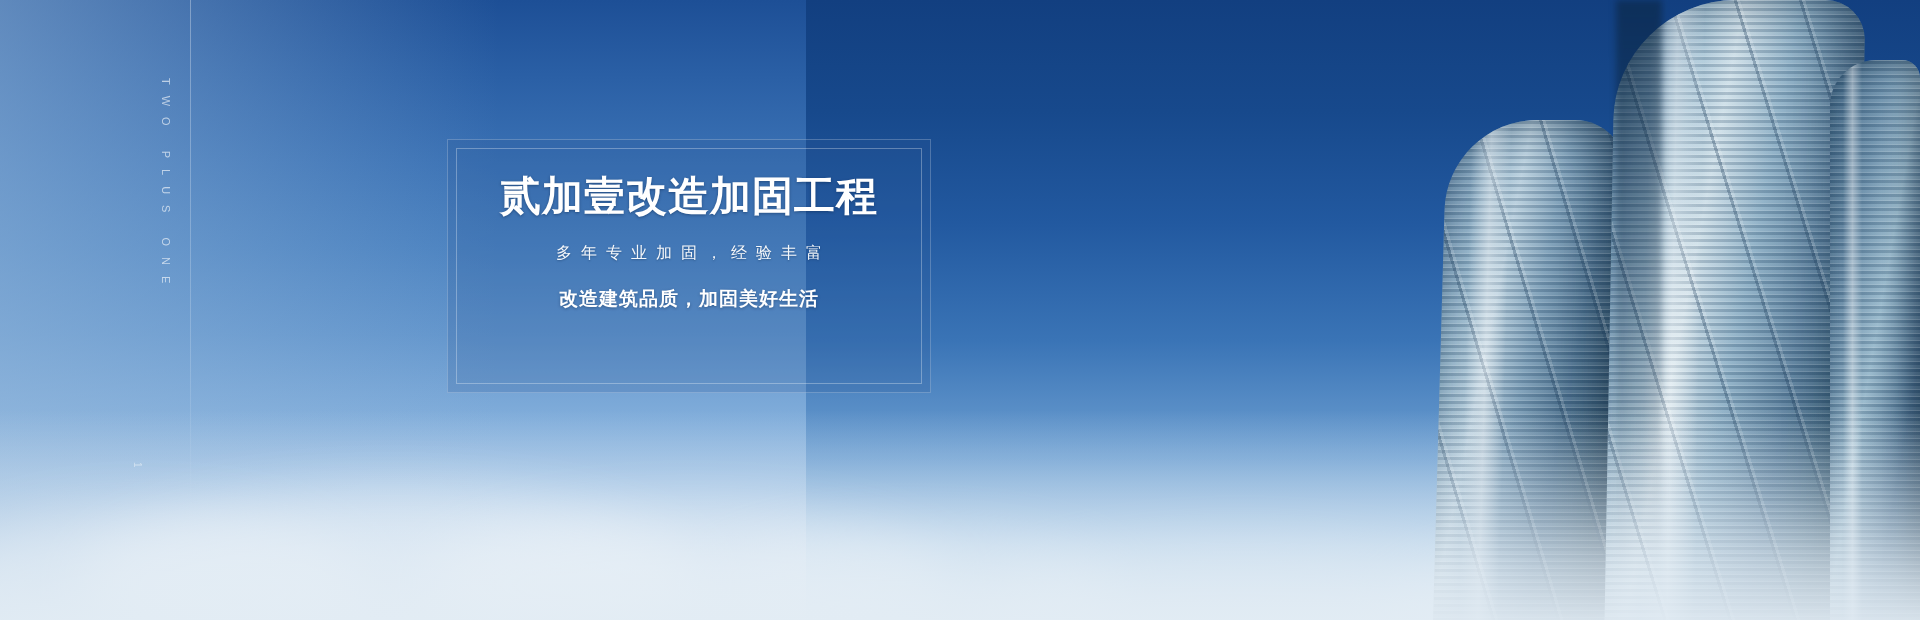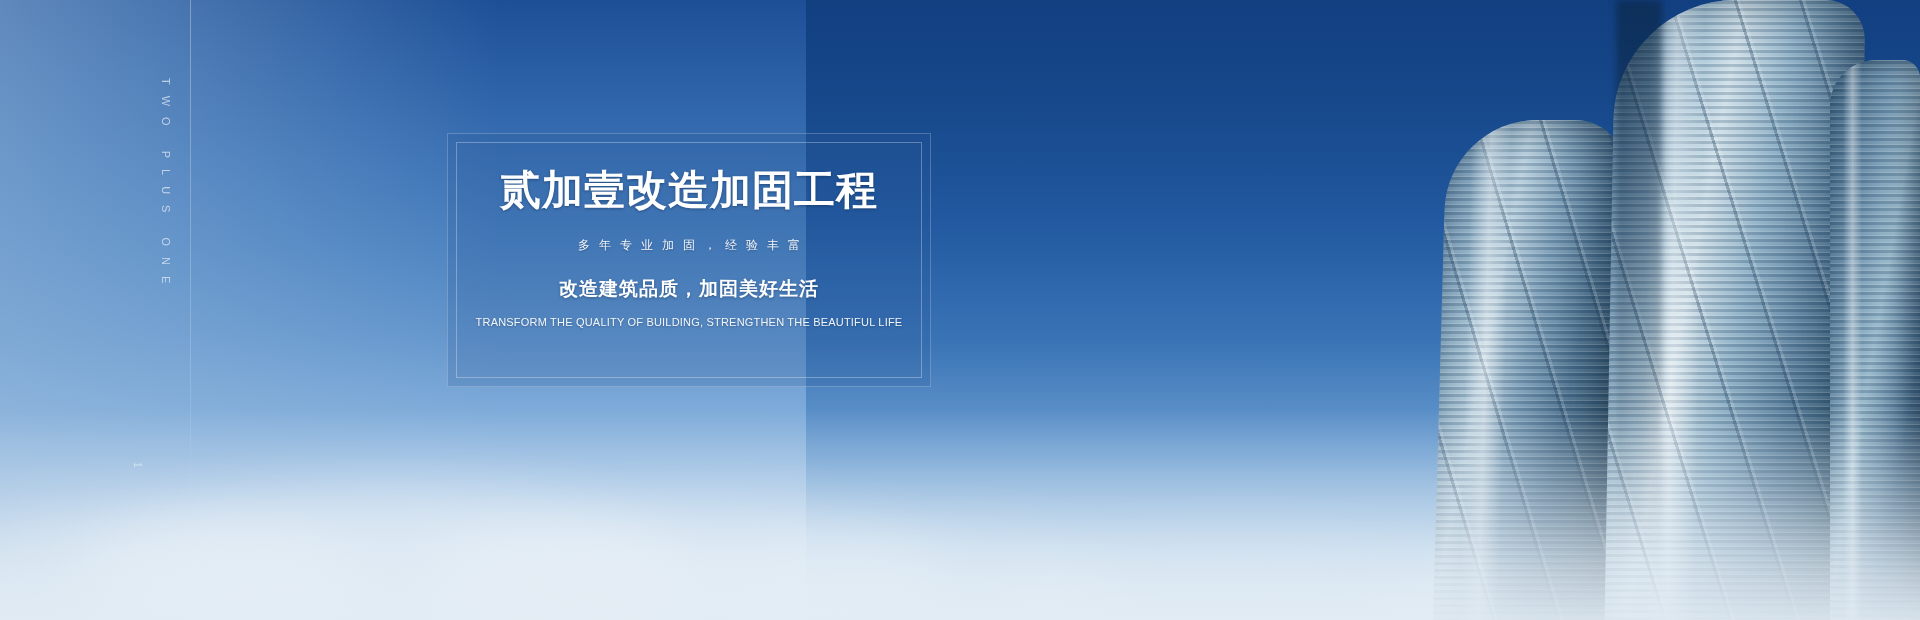--- a/index.html
+++ b/index.html
@@ -113,21 +113,21 @@
     color:rgba(255,255,255,.62);
     font-size:11px;letter-spacing:11px;font-weight:400;
   }
   .brand-num{
     position:absolute;left:143px;top:462px;
     transform:rotate(90deg);transform-origin:left top;
     color:rgba(255,255,255,.45);font-size:10px;letter-spacing:3px;
   }
   
   .panel{
-    position:absolute;left:447px;top:133px;width:484px;height:254px;
+    position:absolute;left:447px;top:139px;width:484px;height:254px;
     background:rgba(40,86,150,.22);
     border:1px solid rgba(255,255,255,.22);
     box-sizing:border-box;
   }
   .panel-inner{
     position:absolute;left:8px;top:8px;right:8px;bottom:8px;
     border:1px solid rgba(255,255,255,.30);
     box-sizing:border-box;
   }
   .panel-content{
@@ -137,21 +137,21 @@
   }
   .title{
     color:#ffffff;font-size:41px;font-weight:bold;line-height:1;
     letter-spacing:1px;
     font-family:"DejaVu Sans","Liberation Sans",sans-serif;
     text-shadow:0 1px 3px rgba(10,35,70,.45);
     white-space:nowrap;
   }
   .subtitle{
     margin-top:26px;
-    color:rgba(255,255,255,.95);font-size:12px;font-weight:400;
+    color:rgba(255,255,255,.95);font-size:16px;font-weight:400;
     letter-spacing:9px;text-indent:9px;white-space:nowrap;
     text-shadow:0 1px 2px rgba(10,35,70,.35);
   }
   .slogan{
     margin-top:22px;
     color:#ffffff;font-size:19px;font-weight:bold;letter-spacing:1px;
     white-space:nowrap;
     text-shadow:0 1px 3px rgba(10,35,70,.4);
   }
   .tagline{
@@ -199,17 +199,16 @@
   <div class="brand-rule"></div>
   <div class="brand-vert">TWO PLUS ONE</div>
   <div class="brand-num">1</div>
 
   <div class="panel">
     <div class="panel-inner"></div>
     <div class="panel-content">
       <div class="title">贰加壹改造加固工程</div>
       <div class="subtitle">多年专业加固，经验丰富</div>
       <div class="slogan">改造建筑品质，加固美好生活</div>
-      <div class="tagline">TRANSFORM THE QUALITY OF BUILDING, STRENGTHEN THE BEAUTIFUL LIFE</div>
     </div>
   </div>
 
 </div>
 
 </body></html>

